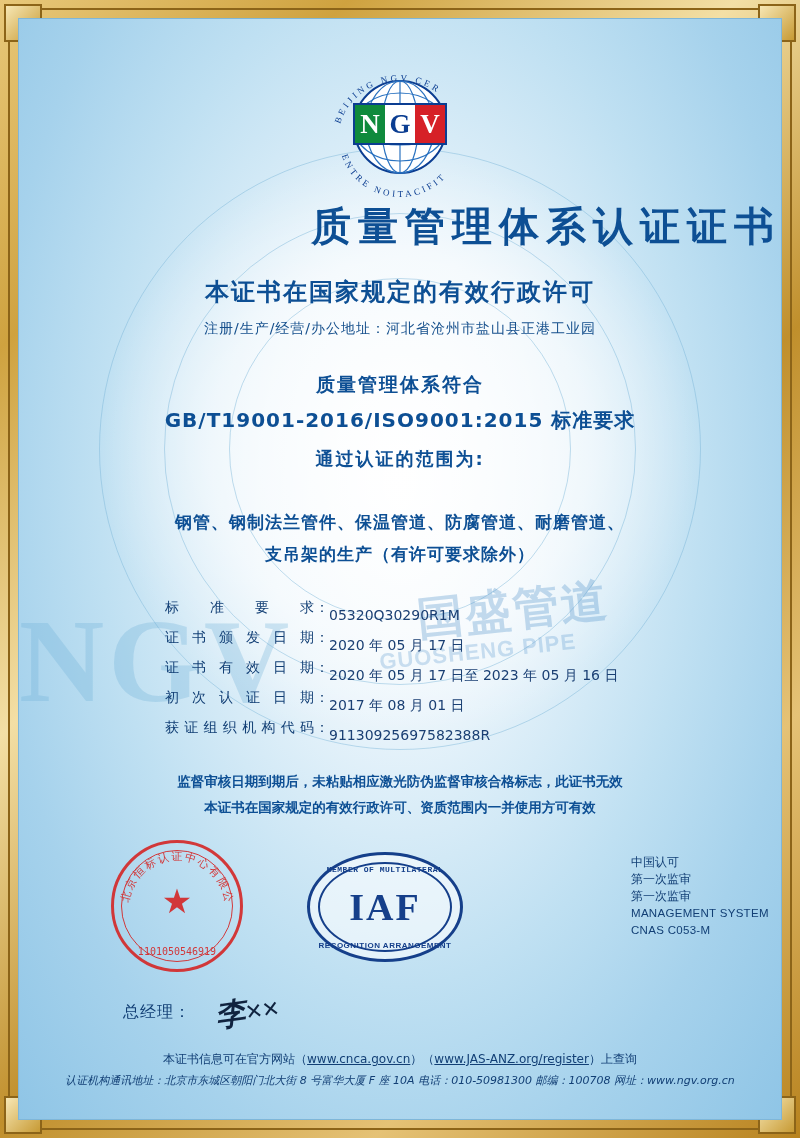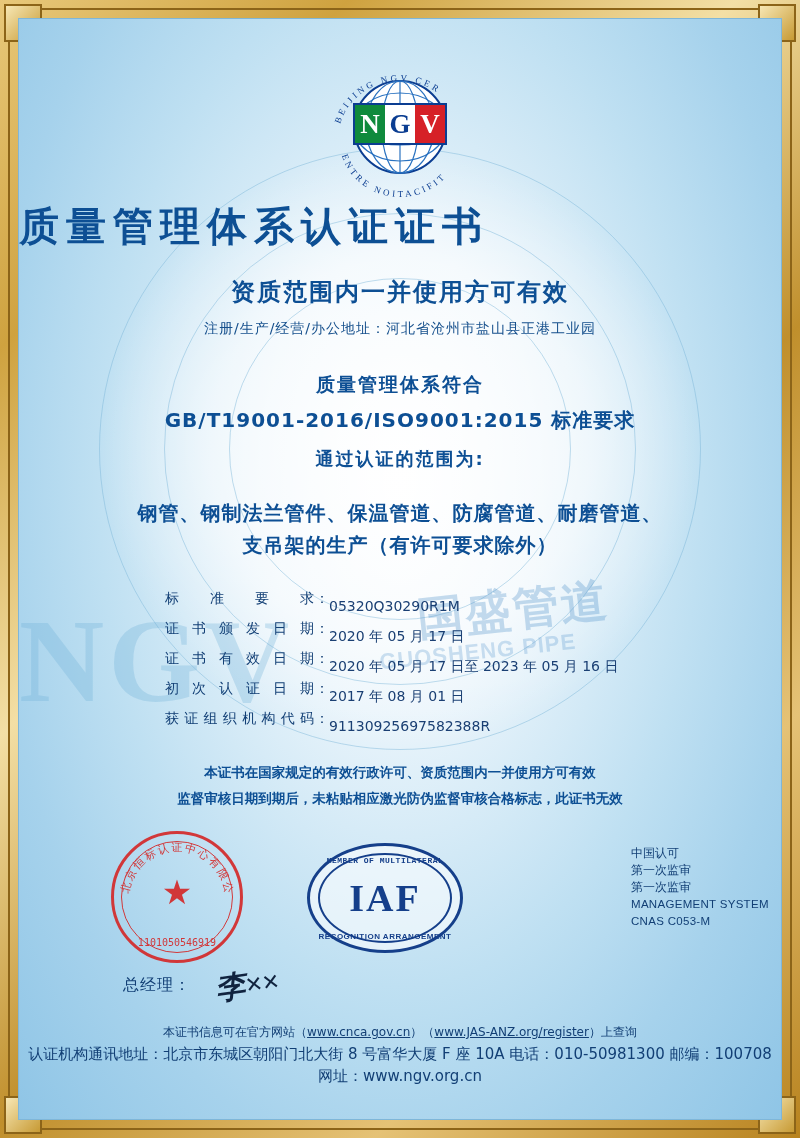--- a/index.html
+++ b/index.html
@@ -62,39 +62,39 @@
   .ngv-box span{
     display:block;width:30px;text-align:center;font-family:"Liberation Serif",serif;
     font-weight:bold;font-size:27px;line-height:38px;color:#fff;
   }
   .ngv-g{background:#0f8a3c;}
   .ngv-w{background:#ffffff;color:#0b3d91 !important;}
   .ngv-r{background:#d62027;}
 
   
   h1.title{
-    margin:2px 0 0;text-align:left;
+    margin:2px 0 0;text-align:right;
     font-family:Liberation Serif, serif;font-weight:bold;
     font-size:40px;letter-spacing:7px;color:#0d4f94;
   }
   .company{
     margin-top:22px;text-align:center;font-family:"DejaVu Sans",sans-serif;
     font-weight:bold;font-size:24px;letter-spacing:2px;color:#0d4f94;
   }
   .addr{
     margin-top:12px;text-align:center;font-family:"DejaVu Sans",sans-serif;
     font-size:14px;color:#154f8c;letter-spacing:1px;
   }
   .std-block{margin-top:34px;text-align:center;color:#0d4f94;}
   .std-line1{font-family:Liberation Sans, sans-serif;font-weight:bold;font-size:19px;letter-spacing:2px;}
   .std-line2{font-family:"DejaVu Sans",sans-serif;font-weight:bold;font-size:20px;letter-spacing:1px;margin-top:9px;}
   .std-line3{font-family:"DejaVu Sans",sans-serif;font-weight:bold;font-size:18px;letter-spacing:2px;margin-top:13px;}
   .scope{
-    margin-top:26px;text-align:center;color:#0d4f94;
-    font-family:"DejaVu Sans",sans-serif;font-weight:bold;font-size:20px;line-height:32px;letter-spacing:1px;
+    margin-top:35px;text-align:center;color:#0d4f94;
+    font-family:"DejaVu Sans",sans-serif;font-weight:bold;font-size:17px;line-height:32px;letter-spacing:1px;
   }
 
   
   .fields{margin:26px auto 0;width:470px;}
   .frow{display:flex;font-family:"DejaVu Sans",sans-serif;font-size:14px;color:#123f75;line-height:22px;}
   .flabel{width:150px;text-align:justify;text-align-last:justify;letter-spacing:1px;color:#123f75;}
   .fcolon{width:14px;text-align:center;}
   .fvalue{flex:1;color:#1a3f73;margin-top:8px;}
 
   .notes{margin-top:22px;text-align:center;color:#0d4f94;font-family:"DejaVu Sans",sans-serif;font-size:13.5px;font-weight:bold;line-height:26px;}
@@ -139,31 +139,31 @@
   .cnas span{
     position:absolute;left:0;right:0;top:24px;text-align:center;
     font-family:"Liberation Serif",serif;font-weight:bold;font-size:32px;color:#153f8a;letter-spacing:1px;
   }
   .cnas-text{
     position:absolute;left:612px;top:10px;color:#123f75;font-family:"DejaVu Sans",sans-serif;
     font-size:12px;line-height:17px;
   }
   .cnas-text .en{font-family:"Liberation Sans",sans-serif;font-size:11.5px;letter-spacing:.3px;}
 
-  .gm-row{position:relative;height:46px;margin-top:0;}
+  .gm-row{position:relative;height:46px;margin-top:18px;}
   .gm-label{position:absolute;left:104px;top:10px;font-family:"DejaVu Sans",sans-serif;font-size:16px;color:#123f75;letter-spacing:1px;}
   .signature{
     position:absolute;left:196px;top:-4px;width:120px;height:44px;
     font-family:"Liberation Serif",serif;font-style:italic;font-weight:bold;
     font-size:30px;color:#10233f;transform:rotate(-8deg);
   }
 
   .footer{margin-top:10px;text-align:center;color:#123f75;font-family:"DejaVu Sans",sans-serif;font-size:12px;line-height:22px;}
   .footer a{color:#123f75;}
-  .footer .small{font-size:15px;}
+  .footer .small{font-size:11px;font-style:italic;}
 
   
   .co-wm{
     position:absolute;left:398px;top:560px;transform:rotate(-6deg);
     font-family:"DejaVu Sans",sans-serif;font-weight:bold;font-size:46px;
     color:rgba(70,140,200,.30);letter-spacing:2px;pointer-events:none;z-index:4;
   }
   .co-wm2{
     position:absolute;left:360px;top:620px;transform:rotate(-6deg);
     font-family:"Liberation Sans",sans-serif;font-weight:bold;font-size:22px;
@@ -220,21 +220,21 @@
         </svg>
         <div class="ngv-box">
           <span class="ngv-g">N</span>
           <span class="ngv-w">G</span>
           <span class="ngv-r">V</span>
         </div>
       </div>
 
       <h1 class="title">质量管理体系认证证书</h1>
 
-      <div class="company">资质范围内一并使用方可有效</div>
+      <div class="company">本证书在国家规定的有效行政许可</div>
 
       <div class="addr">
         <span>注册/生产/经营/办公地址：</span><span>河北省沧州市盐山县正港工业园</span>
       </div>
 
       <div class="std-block">
         <div class="std-line1">质量管理体系符合</div>
         <div class="std-line2">GB/T19001-2016/ISO9001:2015 标准要求</div>
         <div class="std-line3">通过认证的范围为:</div>
       </div>
@@ -266,22 +266,22 @@
           <div class="fvalue">2017 年 08 月 01 日</div>
         </div>
         <div class="frow">
           <div class="flabel">获证组织机构代码</div>
           <div class="fcolon">：</div>
           <div class="fvalue">91130925697582388R</div>
         </div>
       </div>
 
       <div class="notes">
+        <div>监督审核日期到期后，未粘贴相应激光防伪监督审核合格标志，此证书无效</div>
         <div>本证书在国家规定的有效行政许可、资质范围内一并使用方可有效</div>
-        <div>监督审核日期到期后，未粘贴相应激光防伪监督审核合格标志，此证书无效</div>
       </div>
 
 
       <div class="marks">
 
         <div class="red-seal">
           <div class="inner"></div>
           <svg class="seal-arc" viewBox="0 0 126 126">
             <defs>
                 <path id="sealArc" d="M 14,66 A 49,49 0 1 1 112,66"></path>

